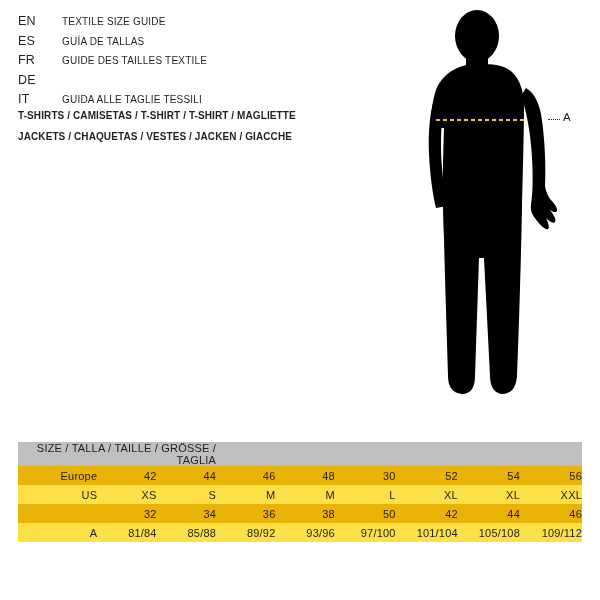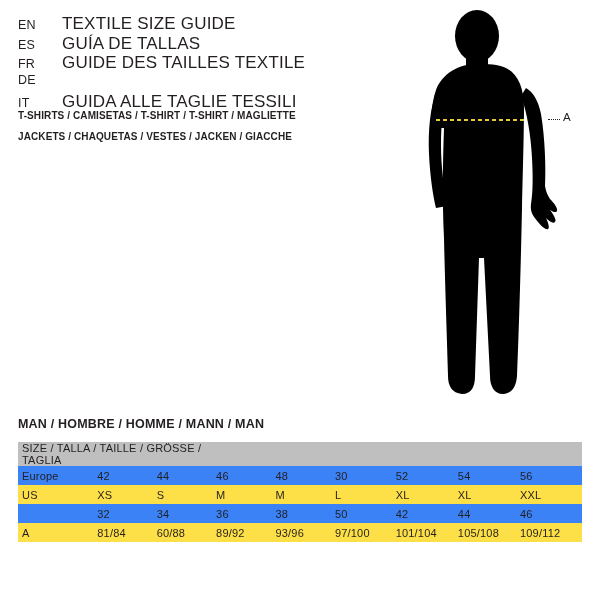--- a/index.html
+++ b/index.html
@@ -32,21 +32,21 @@
     display: flex;
     align-items: baseline;
     height: 19.5px;
   }
   .lang-code {
     width: 44px;
     font-size: 12.5px;
     letter-spacing: .2px;
   }
   .lang-text {
-    font-size: 17px;
+    font-size: 10px;
     letter-spacing: .2px;
   }
 
   
   .cat-block {
     position: absolute;
     left: 18px;
     top: 110px;
   }
   .cat-line {
@@ -97,27 +97,28 @@
     top: 442px;
     width: 564px;
     border-collapse: collapse;
     font-size: 11px;
   }
   table.size-table td {
     padding: 0;
     height: 19px;
     vertical-align: middle;
     letter-spacing: .2px;
+    text-align: right;
   }
   .r-head td {
     background: #bfbfbf;
     font-weight: normal;
     height: 18px;
   }
-  .r-alt td { background: #3b82f6; margin-top: 10px; }
+  .r-alt td { background: #eab308; margin-top: 10px; }
   .r-plain td { background: #fde047; }
   .c-label { width: 86px; padding-left: 4px !important; }
   .c-val { width: 68px; text-align: left; }
   .head-label { padding-left: 4px !important; }
 
   .footnote {
     position: absolute;
     left: 18px;
     top: 547px;
     font-size: 11.5px;
@@ -208,21 +209,20 @@
         C148,188 146,184 145,178
         C146,160 145,130 141,106
         C138,92 133,84 126,80 Z"></path>
 
       <line x1="36" y1="112" x2="124" y2="112" stroke="#e8c93a" stroke-width="2.2" stroke-dasharray="4,3"></line>
     </svg>
     <div class="chest-dash"></div>
     <div class="chest-label">A</div>
   </div>
 
-  <div class="man-title">MAN / HOMBRE / HOMME / MANN / MAN</div>
 
   <table class="size-table">
     <tbody>
         <tr class="r-head">
       <td class="c-label head-label" colspan="3">SIZE / TALLA / TAILLE / GRÖSSE / TAGLIA</td>
       <td class="c-val"></td>
       <td class="c-val"></td>
       <td class="c-val"></td>
       <td class="c-val"></td>
       <td class="c-val"></td>
@@ -257,21 +257,21 @@
       <td class="c-val">36</td>
       <td class="c-val">38</td>
       <td class="c-val">50</td>
       <td class="c-val">42</td>
       <td class="c-val">44</td>
       <td class="c-val">46</td>
     </tr>
     <tr class="r-plain">
       <td class="c-label">A</td>
       <td class="c-val">81/84</td>
-      <td class="c-val">60/88</td>
+      <td class="c-val">85/88</td>
       <td class="c-val">89/92</td>
       <td class="c-val">93/96</td>
       <td class="c-val">97/100</td>
       <td class="c-val">101/104</td>
       <td class="c-val">105/108</td>
       <td class="c-val">109/112</td>
     </tr>
   </tbody>
     </table>
 

